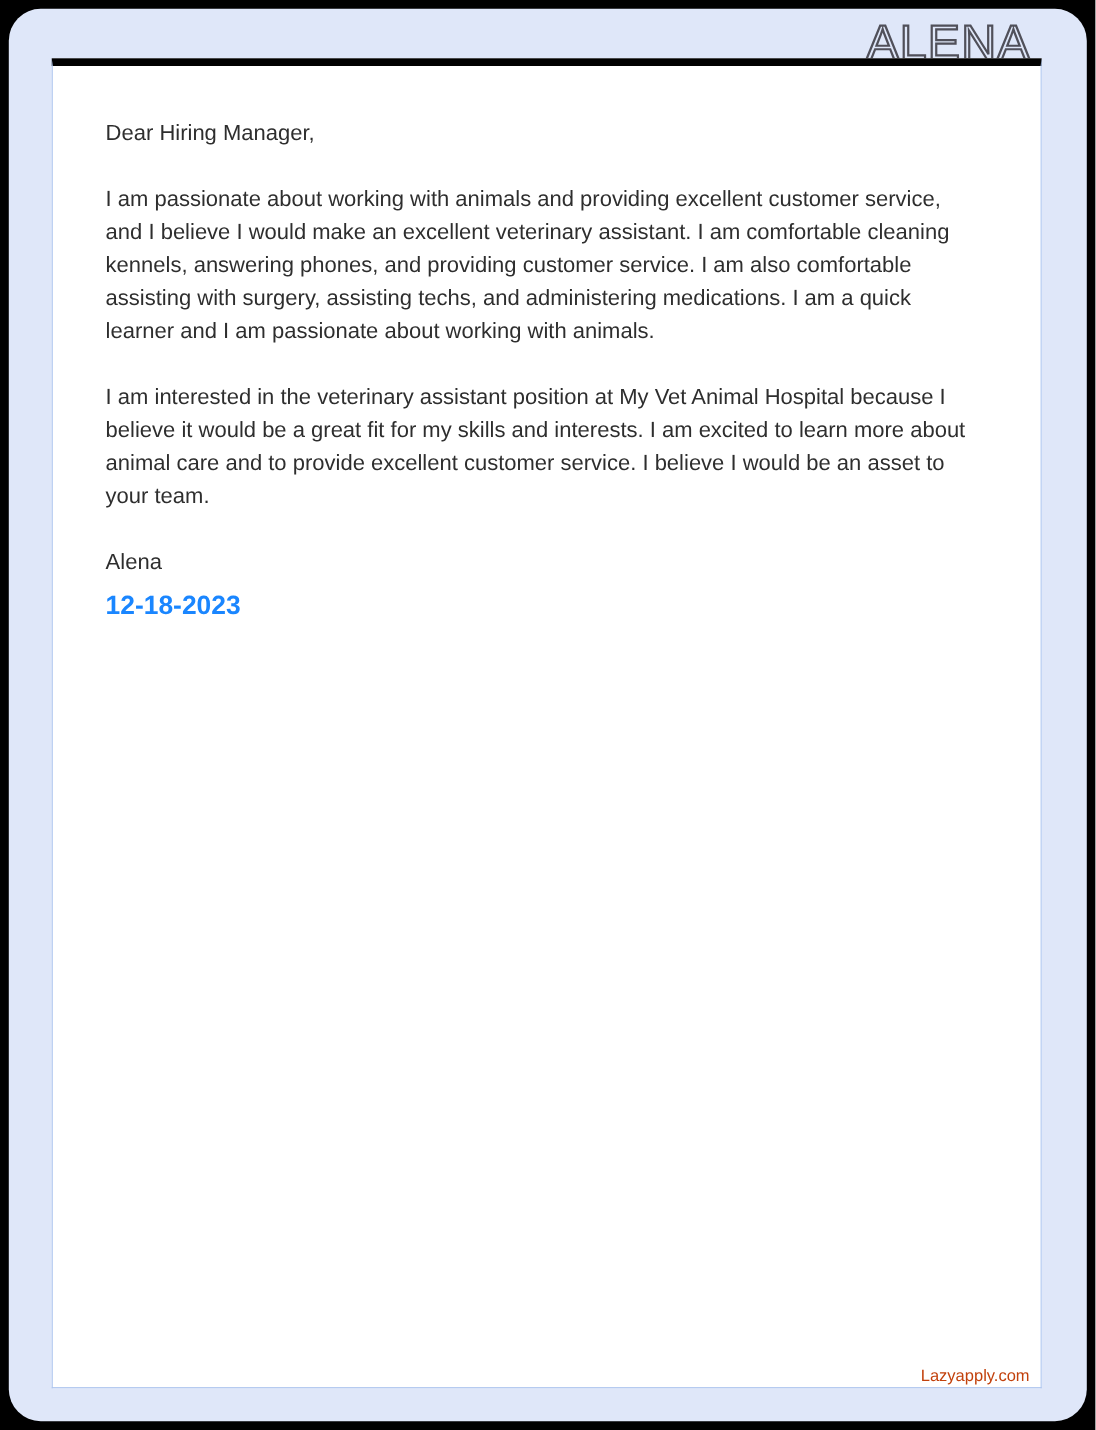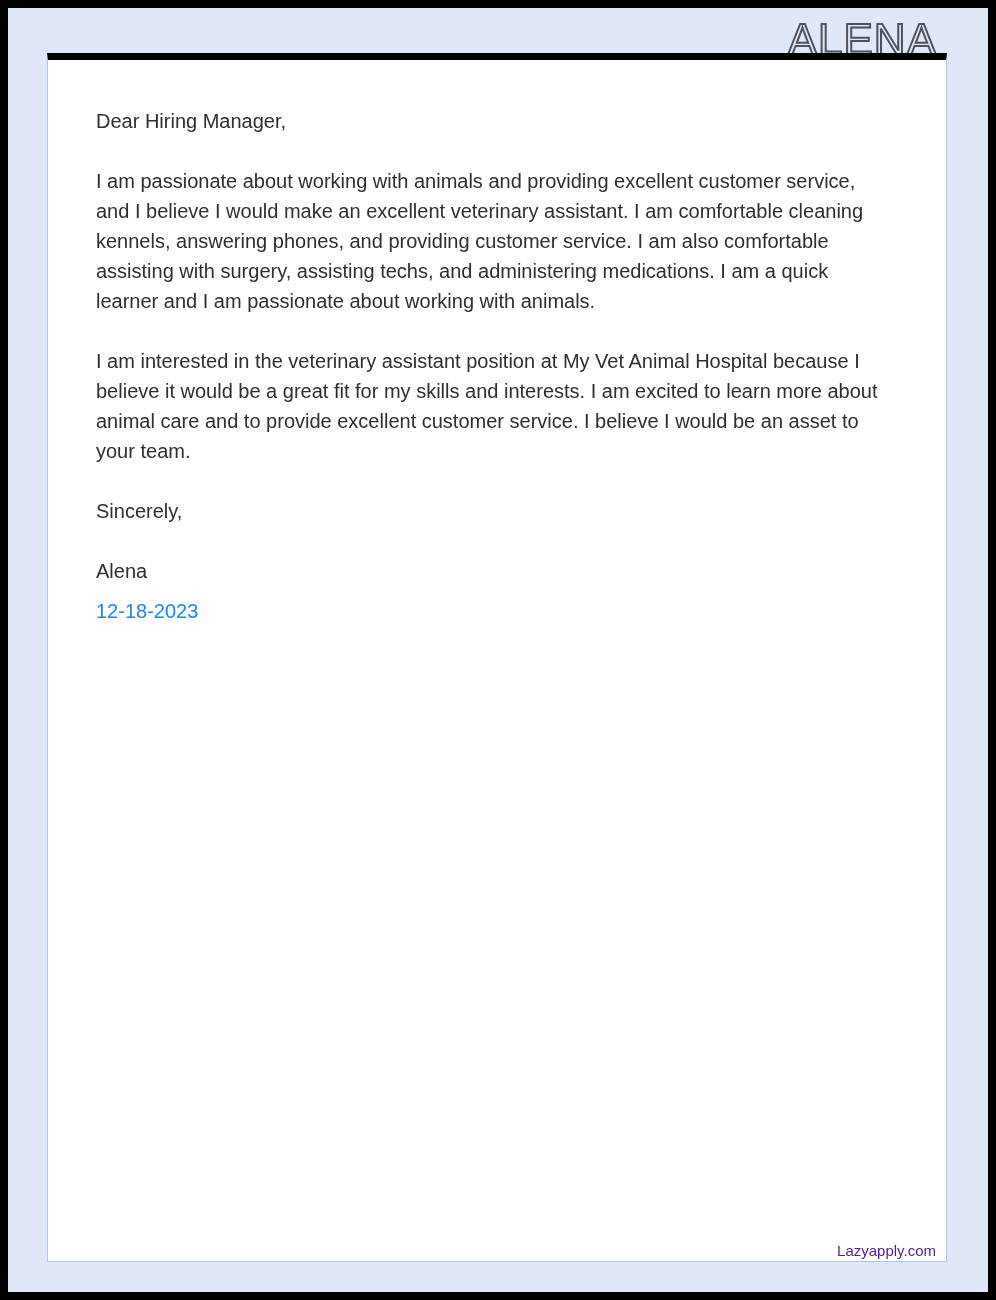--- a/index.html
+++ b/index.html
@@ -11,20 +11,21 @@
     padding: 8px;
     font-family: "Liberation Sans", "DejaVu Sans", sans-serif;
     overflow: hidden;
   }
   .inner {
     width: 100%;
     height: 100%;
     background: #dfe7f9;
     display: flex;
     flex-direction: column;
+    border-radius: 29px;
   }
   .header-band {
     height: 45px;
     display: flex;
     justify-content: flex-end;
     align-items: flex-end;
     padding-right: 51px;
     flex: 0 0 auto;
   }
   .brand {
@@ -49,49 +50,49 @@
     color: #2e2e2e;
   }
   .letter-text {
     font-size: 20px;
     line-height: 30px;
     color: #2e2e2e;
   }
   .letter-text p { margin: 0 0 30px 0; }
   .date-line {
     color: #1a86ff;
-    font-size: 20px;
+    font-size: 24px;
     line-height: 30px;
     margin-top: 10px;
     display: inline-block;
+    font-weight: bold;
   }
   .watermark {
     position: absolute;
     right: 10px;
     bottom: 2px;
     font-size: 15px;
-    color: #4c1d95;
+    color: #c2410c;
   }
 </style>
 </head>
 <body>
 
 <div class="page">
   <div class="inner">
 
     <div class="header-band">
       <div class="brand">ALENA</div>
     </div>
 
     <div class="letter-box">
       <div class="letter-text">
         <p>Dear Hiring Manager,</p>
         <p>I am passionate about working with animals and providing excellent customer service, and I believe I would make an excellent veterinary assistant. I am comfortable cleaning kennels, answering phones, and providing customer service. I am also comfortable assisting with surgery, assisting techs, and administering medications. I am a quick learner and I am passionate about working with animals.</p>
         <p>I am interested in the veterinary assistant position at My Vet Animal Hospital because I believe it would be a great fit for my skills and interests. I am excited to learn more about animal care and to provide excellent customer service. I believe I would be an asset to your team.</p>
-        <p>Sincerely,</p>
         <p style="margin-bottom:0;">Alena</p>
         <span class="date-line">12-18-2023</span>
       </div>
 
       <div class="watermark">Lazyapply.com</div>
     </div>
 
   </div>
 </div>
 

